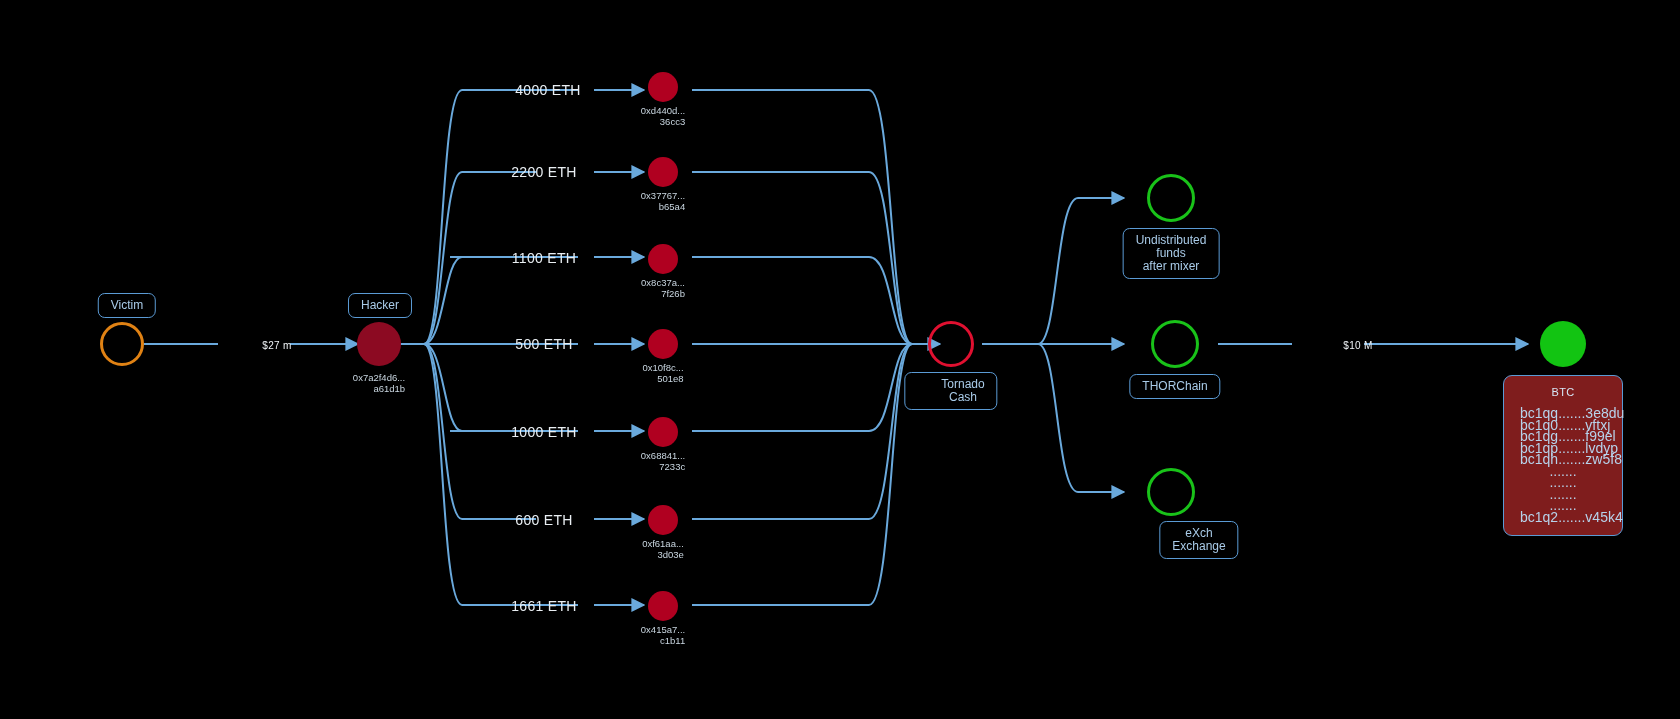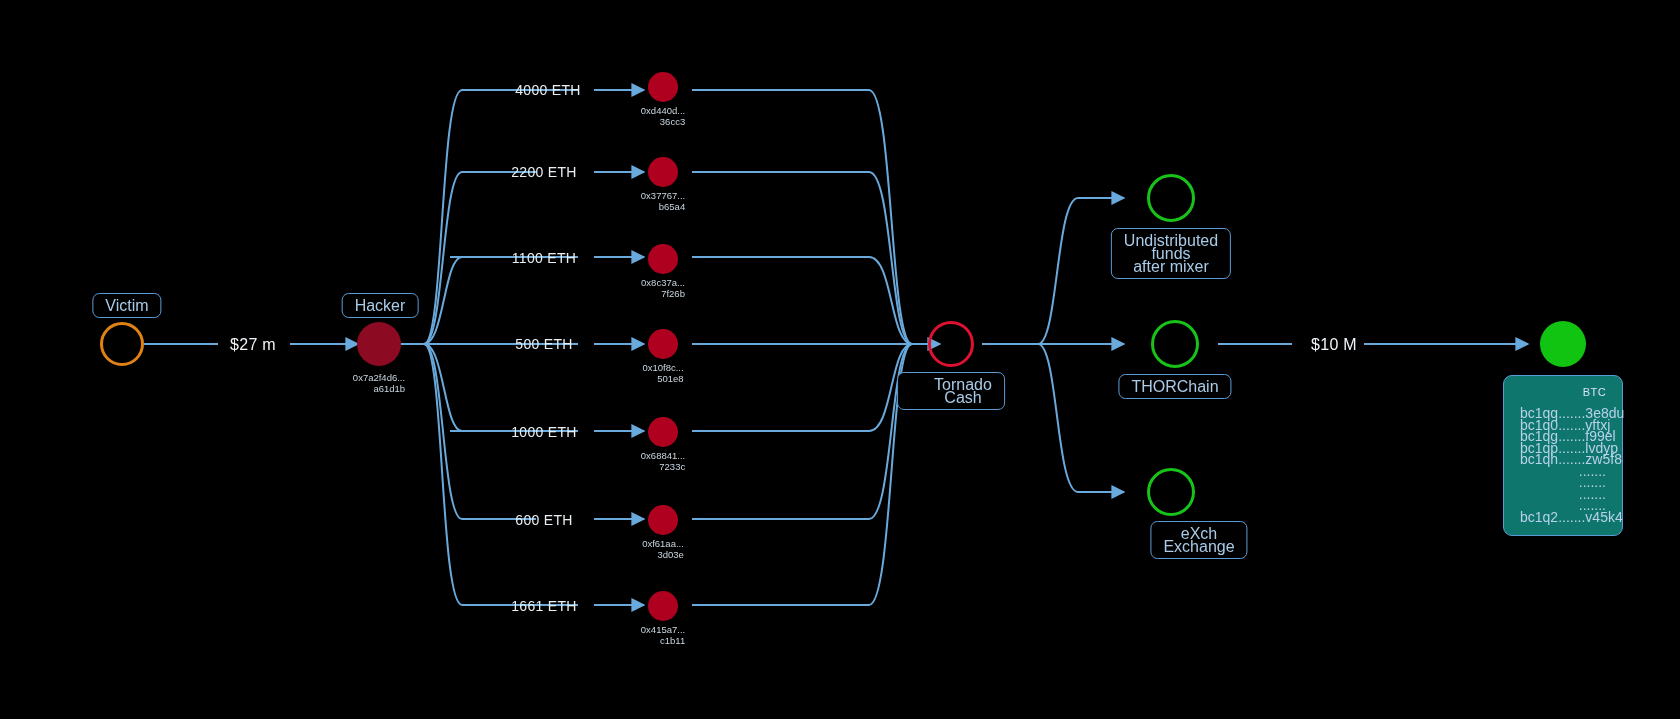--- a/index.html
+++ b/index.html
@@ -47,21 +47,21 @@
   }
   .node-filled-green {
     background: #12c412;
   }
   .tag {
     position: absolute;
     transform: translateX(-50%);
     border: 1px solid #5b9bd5;
     border-radius: 7px;
     color: #a9cbe8;
-    font-size: 16px;
+    font-size: 12px;
     line-height: 13px;
     text-align: center;
     padding: 5px 12px;
     white-space: nowrap;
     background: #000000;
     box-sizing: border-box;
   }
   .addr {
     position: absolute;
     transform: translateX(-50%);
@@ -76,32 +76,33 @@
     transform: translate(-50%, -50%);
     color: #e9eef2;
     font-size: 14px;
     white-space: nowrap;
     letter-spacing: 0.3px;
   }
   .money-label {
     position: absolute;
     transform: translate(-50%, -50%);
     color: #f0f4f7;
-    font-size: 16px;
+    font-size: 10px;
     white-space: nowrap;
     letter-spacing: 0.3px;
+    margin-left: 24px;
   }
   .btc-box {
     position: absolute;
     transform: translateX(-50%);
     border: 1px solid #5b9bd5;
     border-radius: 9px;
-    background: #0f766e;
+    background: #7f1d1d;
     color: #bcd6ee;
-    text-align: right;
+    text-align: center;
     padding: 10px 16px 12px 16px;
     box-sizing: border-box;
   }
   .btc-title {
     font-size: 11px;
     color: #d6e6f5;
     margin-bottom: 10px;
     letter-spacing: 0.4px;
   }
   .btc-addr {

